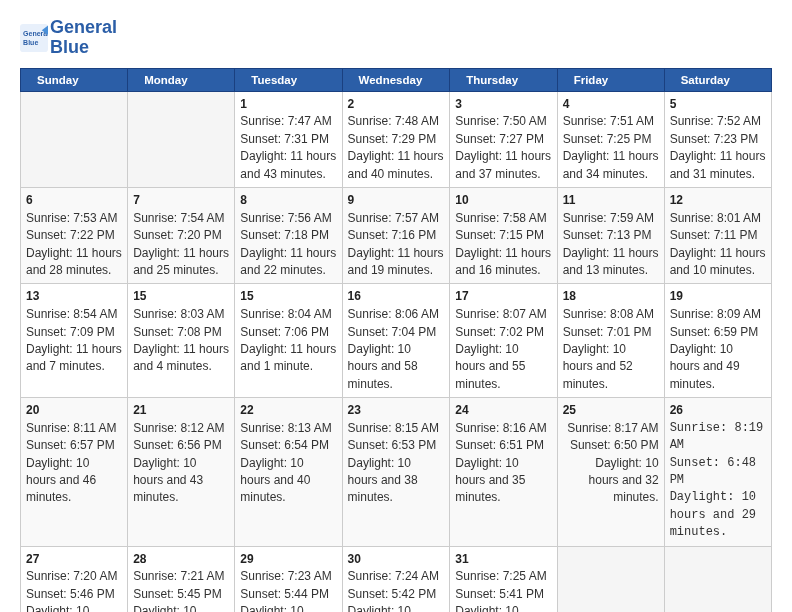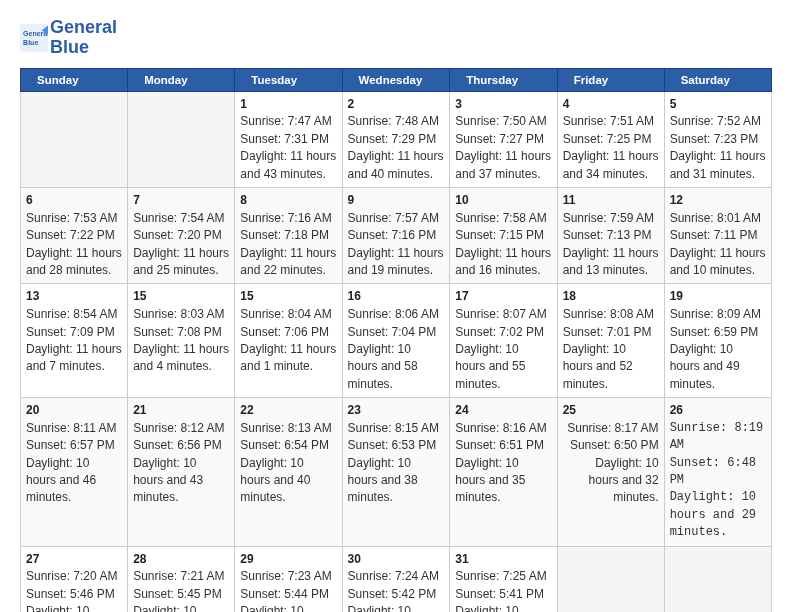--- a/index.html
+++ b/index.html
@@ -174,21 +174,21 @@
 Daylight: 11 hours and 28 minutes.</div>
           </td>
           <td>
             <span class="day-num">7</span>
             <div class="day-info" style="white-space: pre-line;">Sunrise: 7:54 AM
 Sunset: 7:20 PM
 Daylight: 11 hours and 25 minutes.</div>
           </td>
           <td>
             <span class="day-num">8</span>
-            <div class="day-info" style="white-space: pre-line;">Sunrise: 7:16 AM
+            <div class="day-info" style="white-space: pre-line;">Sunrise: 7:56 AM
 Sunset: 7:18 PM
 Daylight: 11 hours and 22 minutes.</div>
           </td>
           <td>
             <span class="day-num">9</span>
             <div class="day-info" style="white-space: pre-line;">Sunrise: 7:57 AM
 Sunset: 7:16 PM
 Daylight: 11 hours and 19 minutes.</div>
           </td>
           <td>

